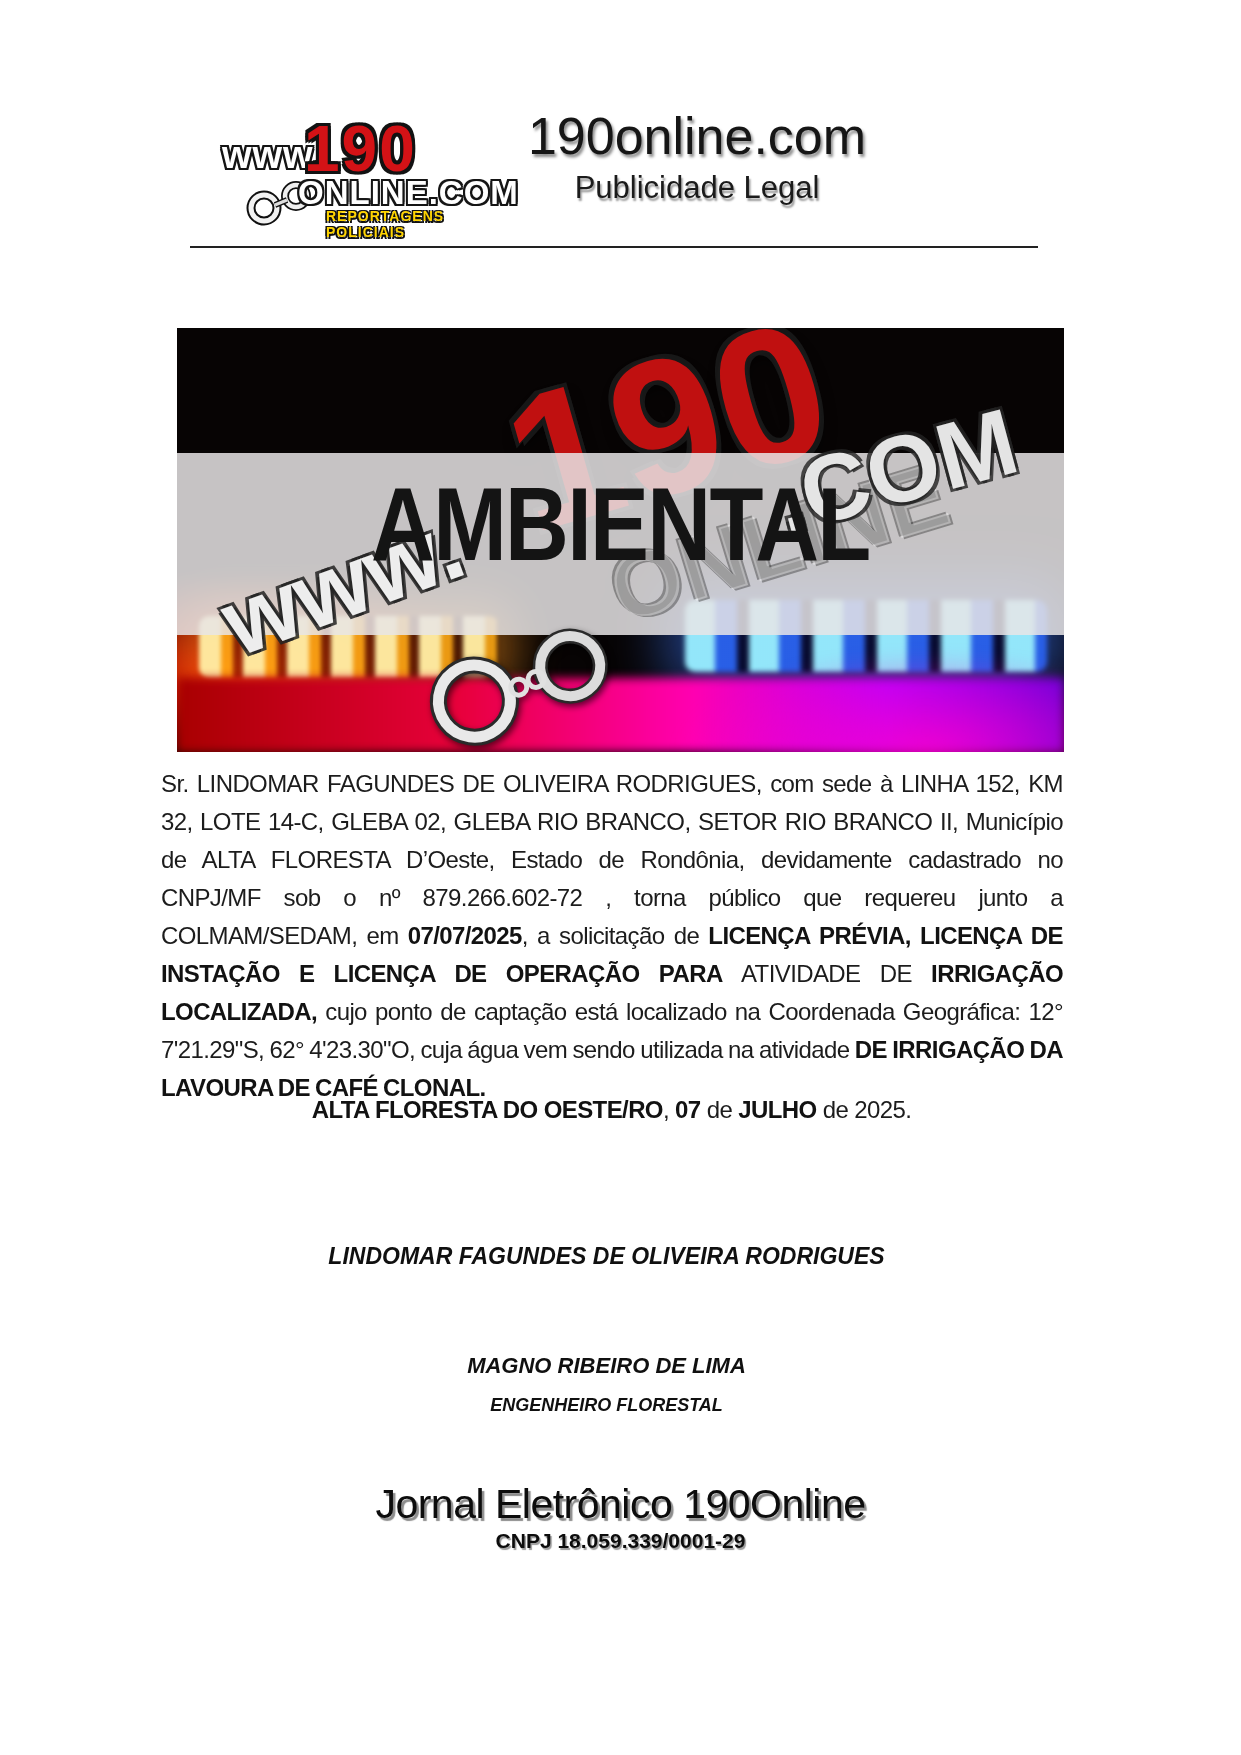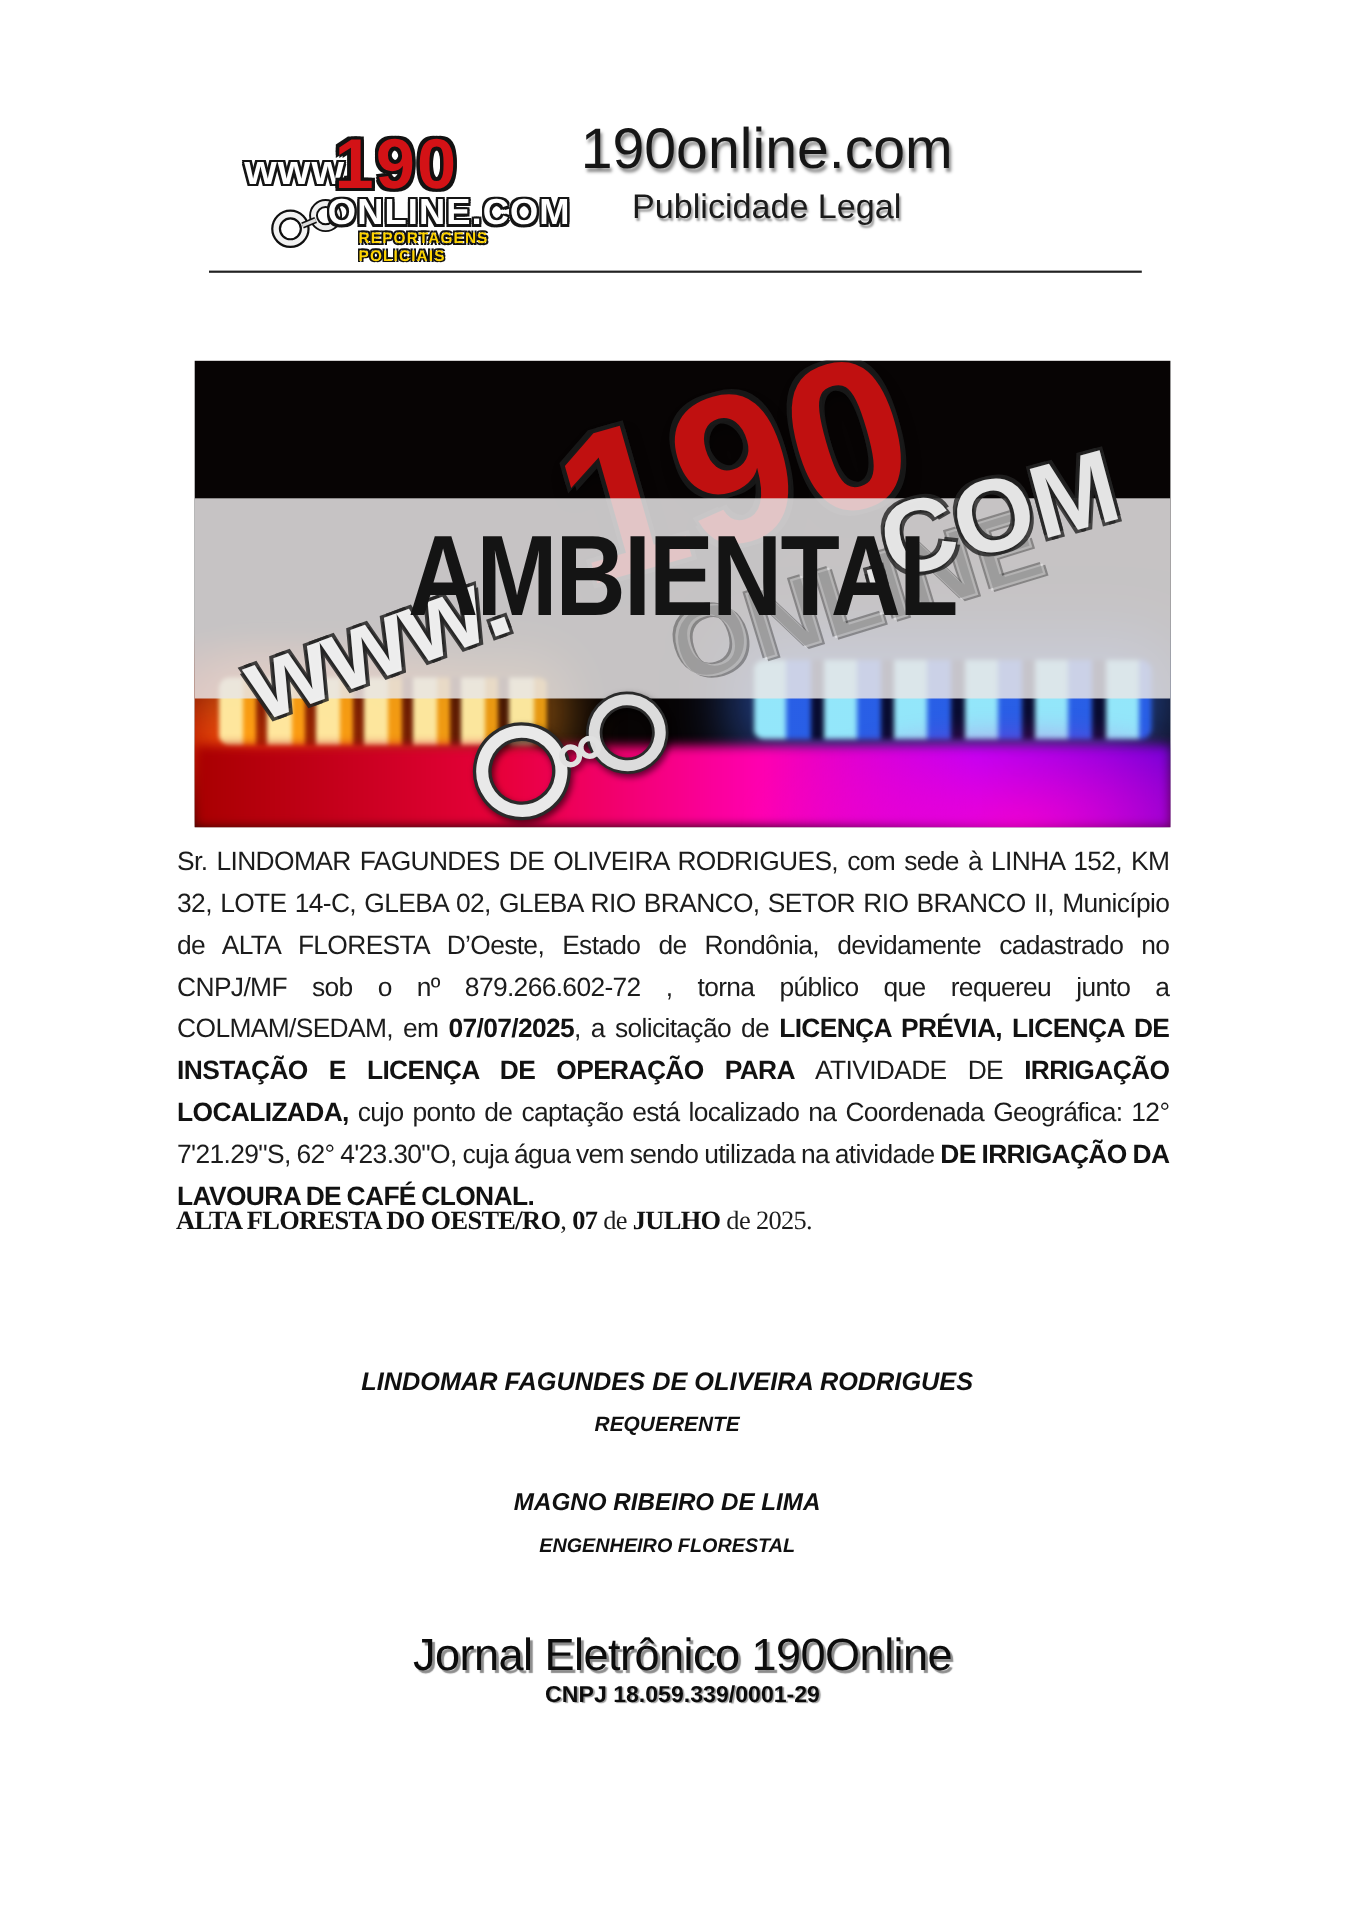--- a/index.html
+++ b/index.html
@@ -63,22 +63,22 @@
   .band-l2{display:inline-block;font-size:104px;font-weight:700;line-height:88px;letter-spacing:-2px;color:#141414;
     transform:scaleX(0.85);transform-origin:center;}
 
   .hero-cuffs{position:absolute;left:238px;top:288px;z-index:6;filter:drop-shadow(2px 3px 3px rgba(0,0,0,0.6));}
 
   
   .body-par{position:absolute;left:161px;top:765px;width:902px;margin:0;
     font-size:24px;line-height:38px;letter-spacing:-0.6px;word-spacing:-1px;text-align:justify;color:#1c1c1c;}
   .b{font-weight:700;color:#121212;}
 
-  .dateline{position:absolute;left:160px;top:1091px;width:903px;margin:0;text-align:left;
-    font-size:24px;line-height:38px;letter-spacing:-0.6px;color:#1c1c1c;font-family:Liberation Serif, serif;}
+  .dateline{position:absolute;left:160px;top:1091px;width:903px;margin:0;text-align:center;
+    font-size:24px;line-height:38px;letter-spacing:-0.6px;color:#1c1c1c;}
 
   .sig{position:absolute;left:146px;width:921px;margin:0;text-align:center;font-weight:700;color:#101010;font-style:italic;}
   .sig1-name{top:1243px;font-size:23px;}
   .sig1-role{top:1285px;font-size:19px;}
   .sig2-name{top:1353px;font-size:22px;}
   .sig2-role{top:1395px;font-size:18px;}
 
   .footer-journal{position:absolute;left:160px;top:1481px;width:921px;margin:0;text-align:center;
     font-size:41px;font-weight:400;letter-spacing:-0.5px;color:#0c0c0c;text-shadow:2.5px 2.5px 1px rgba(0,0,0,0.45);}
   .footer-cnpj{position:absolute;left:160px;top:1529px;width:921px;margin:0;text-align:center;
@@ -141,20 +141,19 @@
         <circle cx="120" cy="62" r="8" fill="none" stroke="#e0e0e0" stroke-width="5"></circle>
       </g>
     </svg>
   </div>
 
   <p class="body-par"><span>Sr. LINDOMAR FAGUNDES DE OLIVEIRA RODRIGUES, com sede à LINHA 152, KM 32, LOTE 14-C, GLEBA 02, GLEBA RIO BRANCO, SETOR RIO BRANCO II,  Município de ALTA FLORESTA D’Oeste, Estado de Rondônia, devidamente cadastrado no CNPJ/MF sob o nº 879.266.602-72 , torna público que requereu junto a COLMAM/SEDAM, em </span><span class="b">07/07/2025</span><span>, a solicitação de </span><span class="b">LICENÇA PRÉVIA, LICENÇA DE INSTAÇÃO E LICENÇA DE OPERAÇÃO PARA </span><span>ATIVIDADE DE </span><span class="b">IRRIGAÇÃO LOCALIZADA,</span><span> cujo ponto de captação está localizado na Coordenada Geográfica: 12° 7'21.29"S, 62° 4'23.30"O, cuja água vem sendo utilizada na atividade </span><span class="b">DE IRRIGAÇÃO DA LAVOURA DE CAFÉ CLONAL.</span></p>
 
   <p class="dateline"><span class="b">ALTA FLORESTA DO OESTE/RO</span><span>, </span><span class="b">07</span><span> de </span><span class="b">JULHO</span><span> de 2025.</span></p>
 
   <p class="sig sig1-name">LINDOMAR FAGUNDES DE OLIVEIRA RODRIGUES</p>
-  <p class="sig sig1-role">REQUERENTE</p>
   <p class="sig sig2-name">MAGNO RIBEIRO DE LIMA</p>
   <p class="sig sig2-role">ENGENHEIRO FLORESTAL</p>
 
   <p class="footer-journal">Jornal Eletrônico 190Online</p>
   <p class="footer-cnpj">CNPJ 18.059.339/0001-29</p>
 
 </div>
 
 </body></html>

